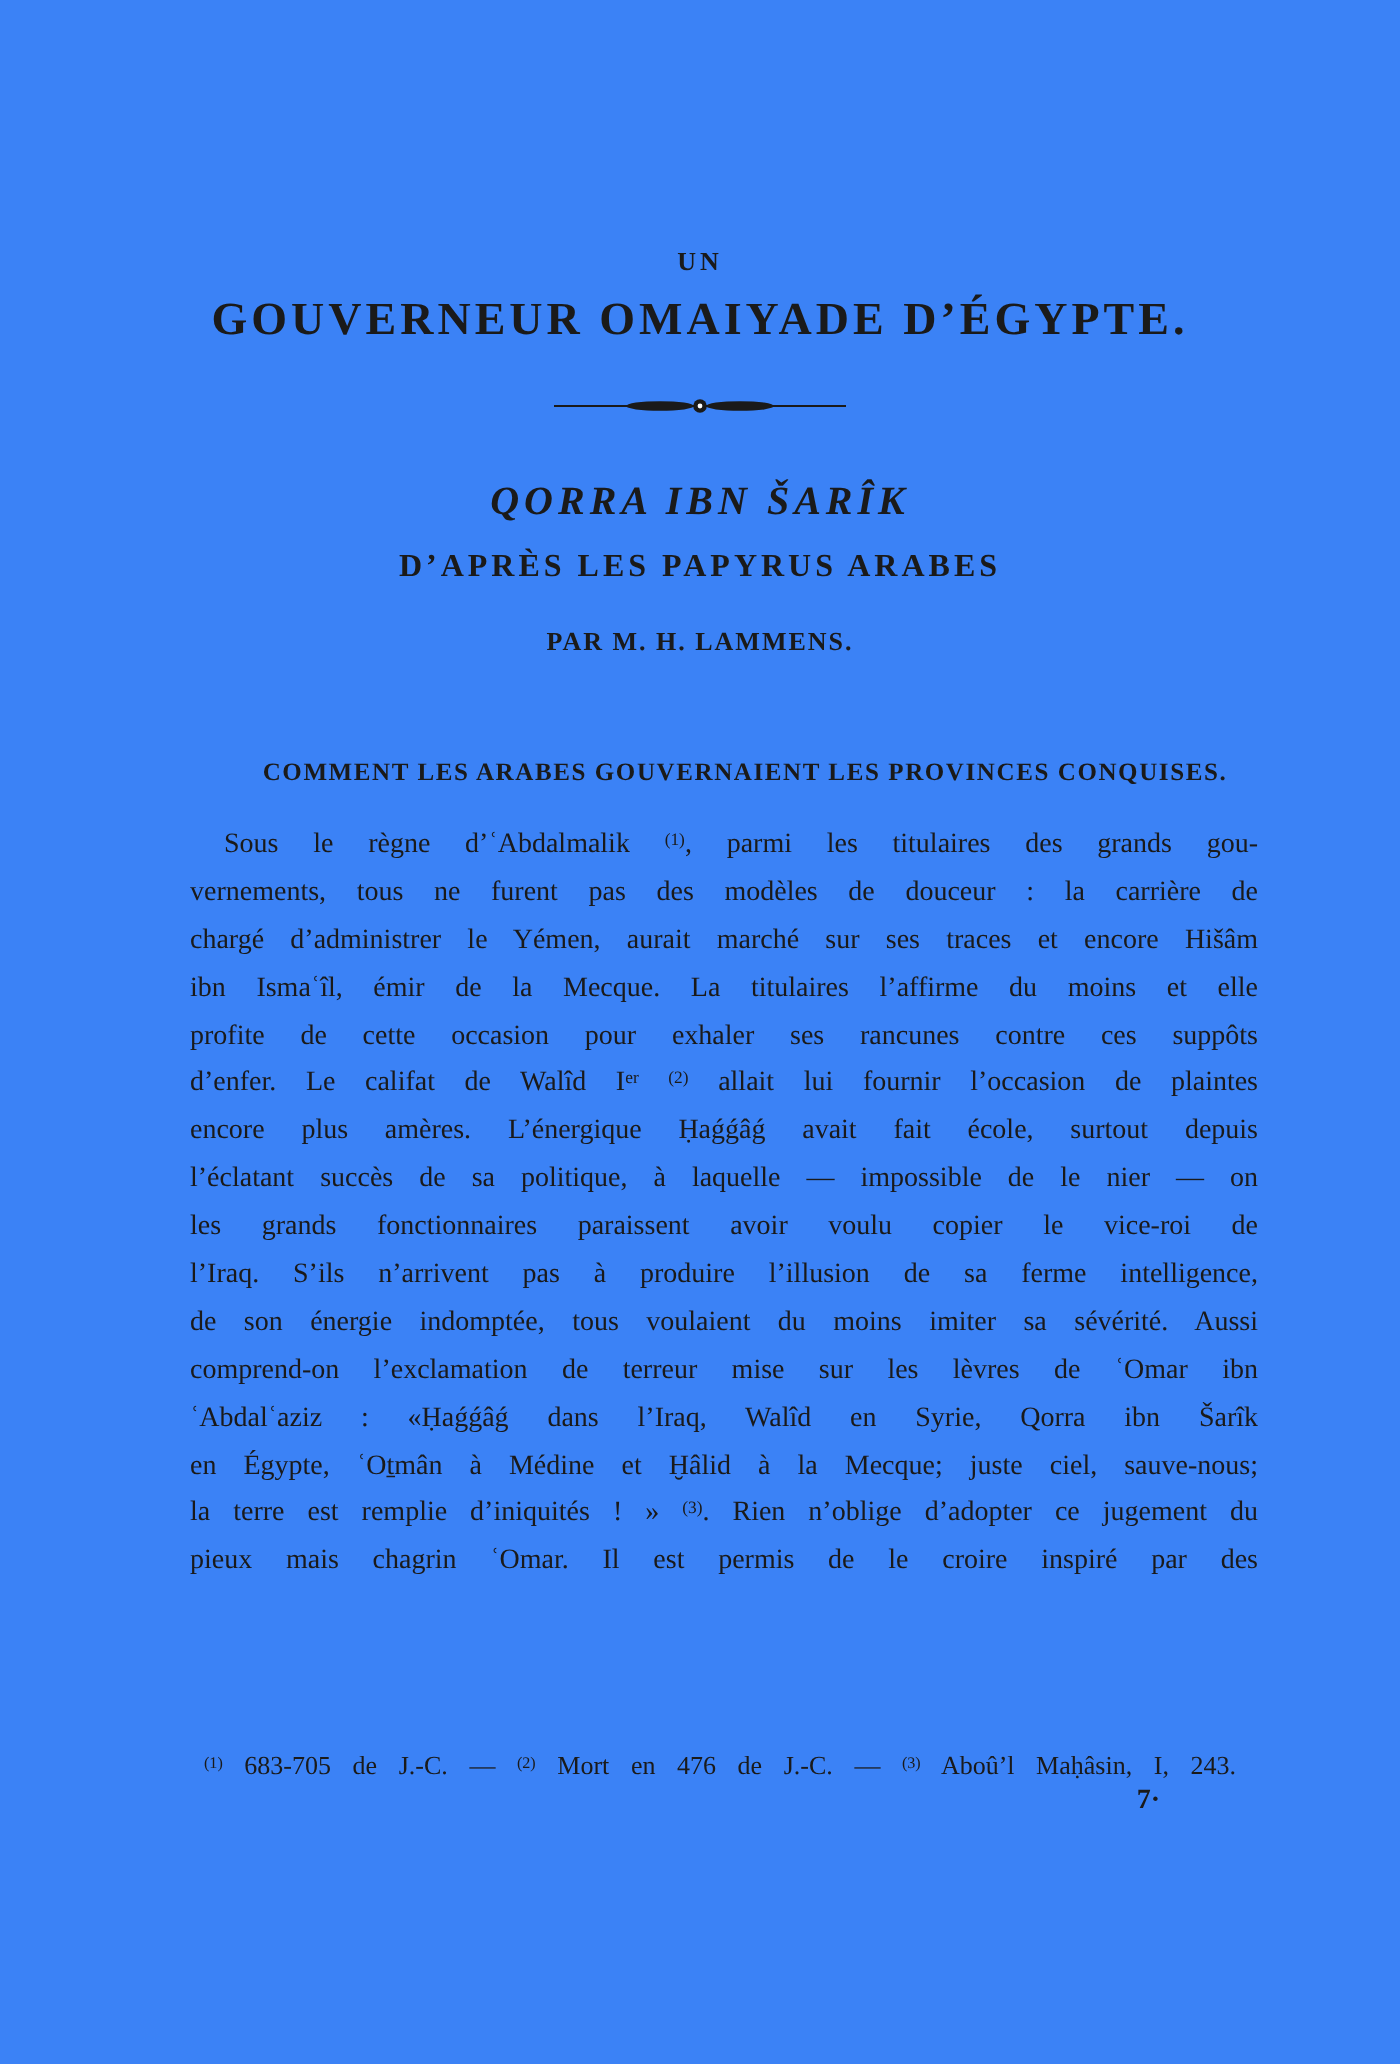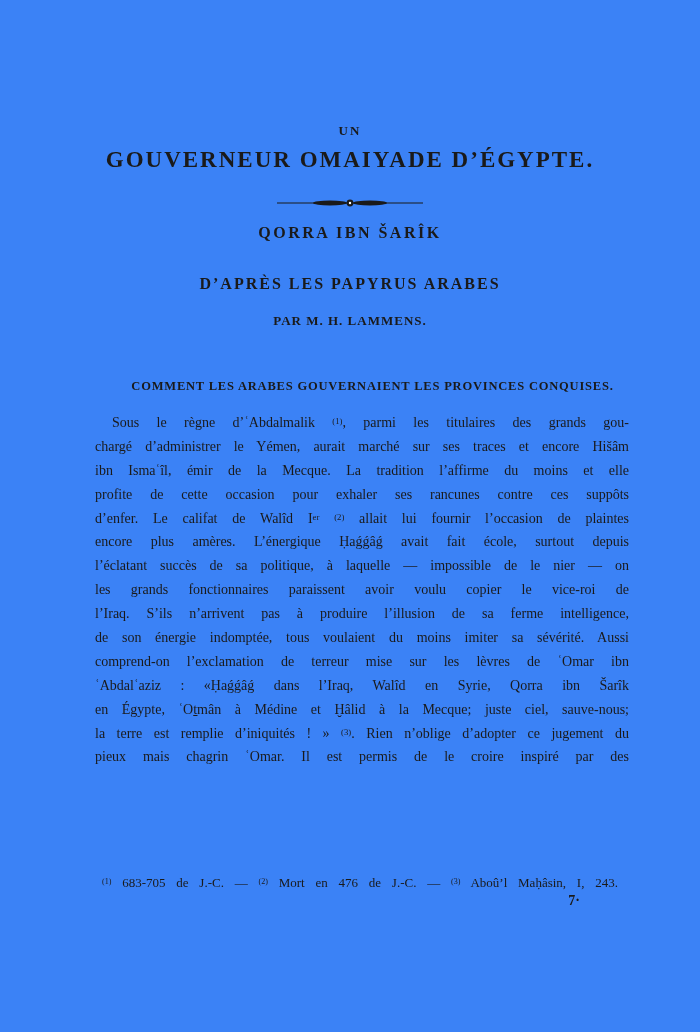--- a/index.html
+++ b/index.html
@@ -12,21 +12,21 @@
     color: #1a1a1a;
     font-family: "Liberation Serif", "DejaVu Serif", serif;
     overflow: hidden;
     box-shadow: 0 0 6px rgba(0,0,0,0.25);
   }
   .centered { position: absolute; left: 0; right: 0; text-align: center; margin: 0; }
 
   .series        { top: 123px; font-size: 13px; font-weight: bold; letter-spacing: 2px; }
   .main-title    { top: 147px; font-size: 23px; font-weight: bold; letter-spacing: 2px; }
   .divider       { top: 196px; height: 14px; }
-  .article-title { top: 224px; font-size: 16px; font-weight: bold; letter-spacing: 2.5px; }
+  .article-title { top: 240px; font-size: 20px; font-weight: bold; letter-spacing: 2.5px; font-style: italic; }
   .subtitle      { top: 275px; font-size: 16px; font-weight: bold; letter-spacing: 2px; }
   .byline        { top: 313px; font-size: 13px; font-weight: bold; letter-spacing: 1px; }
   .section-heading { top: 379px; font-size: 12.5px; font-weight: bold; letter-spacing: 0.8px; padding-left: 45px; }
 
   .paragraph {
     position: absolute;
     top: 411px; left: 84px; width: 534px;
     font-size: 14px;
     line-height: 23.9px;
     margin-left: 11px;
@@ -86,22 +86,23 @@
   <h2 class="centered article-title">QORRA IBN ŠARÎK</h2>
 
   <h3 class="centered subtitle">D’APRÈS LES PAPYRUS ARABES</h3>
 
   <div class="centered byline">PAR M. H. LAMMENS.</div>
 
   <div class="centered section-heading">COMMENT LES ARABES GOUVERNAIENT LES PROVINCES CONQUISES.</div>
 
   <div class="paragraph">
       <div class="line"><span>Sous le règne d’ʿAbdalmalik </span><sup>(1)</sup><span>, parmi les titulaires des grands gou-</span></div>
+      <div class="line"><span>vernements, tous ne furent pas des modèles de douceur : la carrière de</span></div>
       <div class="line"><span>chargé d’administrer le Yémen, aurait marché sur ses traces et encore Hišâm</span></div>
-      <div class="line"><span>ibn Ismaʿîl, émir de la Mecque. La tradition l’affirme du moins et elle</span></div>
+      <div class="line"><span>ibn Ismaʿîl, émir de la Mecque. La titulaires l’affirme du moins et elle</span></div>
       <div class="line"><span>profite de cette occasion pour exhaler ses rancunes contre ces suppôts</span></div>
       <div class="line"><span>d’enfer. Le califat de Walîd I</span><sup>er</sup><span> </span><sup>(2)</sup><span> allait lui fournir l’occasion de plaintes</span></div>
       <div class="line"><span>encore plus amères. L’énergique Ḥaǵǵâǵ avait fait école, surtout depuis</span></div>
       <div class="line"><span>l’éclatant succès de sa politique, à laquelle — impossible de le nier — on</span></div>
       <div class="line"><span>les grands fonctionnaires paraissent avoir voulu copier le vice-roi de</span></div>
       <div class="line"><span>l’Iraq. S’ils n’arrivent pas à produire l’illusion de sa ferme intelligence,</span></div>
       <div class="line"><span>de son énergie indomptée, tous voulaient du moins imiter sa sévérité. Aussi</span></div>
       <div class="line"><span>comprend-on l’exclamation de terreur mise sur les lèvres de ʿOmar ibn</span></div>
       <div class="line"><span>ʿAbdalʿaziz : «Ḥaǵǵâǵ dans l’Iraq, Walîd en Syrie, Qorra ibn Šarîk</span></div>
       <div class="line"><span>en Égypte, ʿOṯmân à Médine et Ḫâlid à la Mecque; juste ciel, sauve-nous;</span></div>

